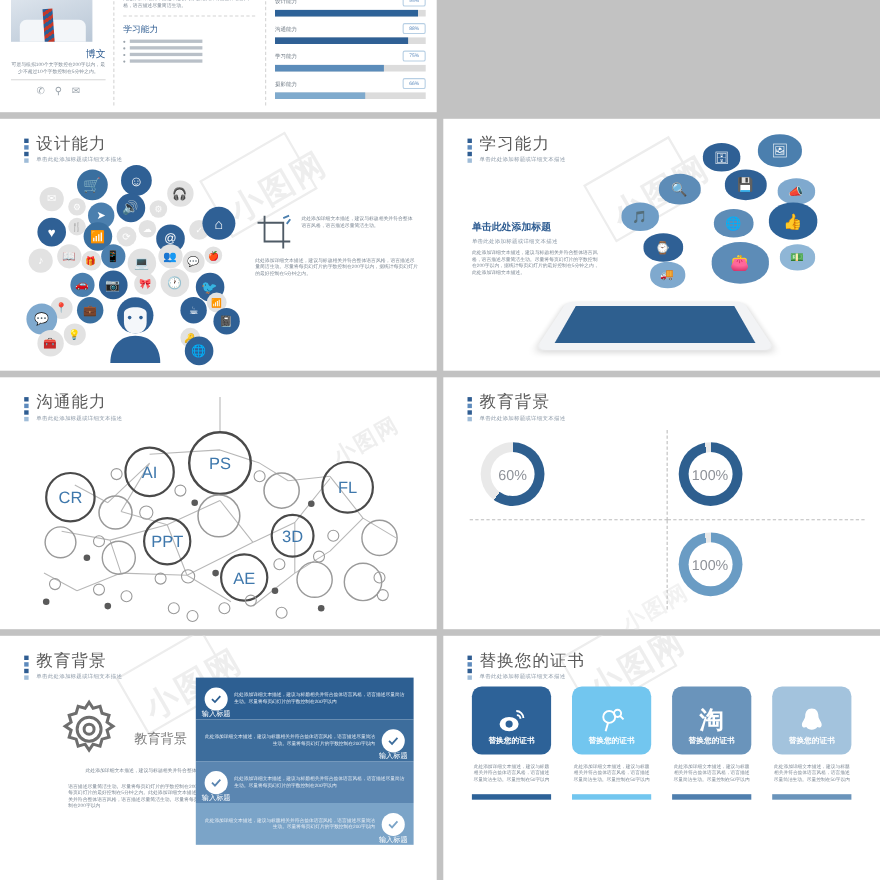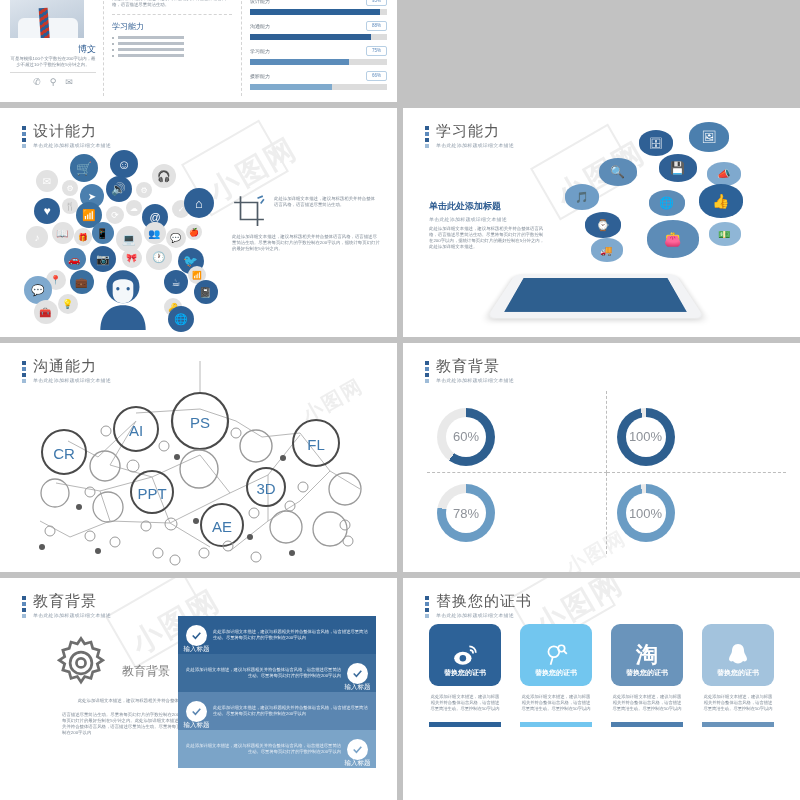--- a/index.html
+++ b/index.html
@@ -93,21 +93,21 @@
   .tablet i{position:absolute;left:12px;top:8px;right:12px;bottom:8px;
       background:#2e5f8f;display:block;}
   
   .net{position:absolute;left:0;top:18px;width:397px;height:205px;}
   .netlab{fill:#3f78ac;font-size:15px;font-family:"Liberation Sans",sans-serif;}
   
   .langgrid{position:absolute;left:24px;top:48px;right:14px;bottom:18px;
       display:grid;grid-template-columns:1fr 1fr;grid-template-rows:1fr 1fr;}
   .langcell{display:flex;gap:9px;align-items:center;padding:6px 10px;box-sizing:border-box;}
   .langcell.brd-r{border-right:1px dashed #bdbdbd;}
-  .langcell.brd-b{border-bottom:1px dashed #bdbdbd;align-items:flex-end;}
+  .langcell.brd-b{border-bottom:1px dashed #bdbdbd;}
   .donut{width:58px;height:58px;border-radius:50%;position:relative;flex:none;
       display:flex;align-items:center;justify-content:center;}
   .donut .hole{width:40px;height:40px;border-radius:50%;background:#fff;
       display:flex;align-items:center;justify-content:center;
       font-size:13px;color:#8e9299;}
   .langtxt h4{margin:0 0 3px;font-size:9px;color:#2f5d92;}
   
   .gear{position:absolute;left:52px;top:55px;}
   .gearlab{position:absolute;left:122px;top:85px;font-size:12px;color:#7d7d7d;}
   .edutext{position:absolute;left:62px;top:120px;width:150px;}
@@ -442,23 +442,20 @@
         <div class="donut" style="background:conic-gradient(#2e5f8f 0 60%,#e9e9e9 60% 100%)">
           <div class="hole">60%</div>
         </div>
       </div>
       <div class="langcell brd-b">
         <div class="donut" style="background:conic-gradient(#2e5f8f 0 97%,#e9e9e9 97% 100%)">
           <div class="hole">100%</div>
         </div>
       </div>
       <div class="langcell brd-r">
-        <div class="donut" style="background:conic-gradient(#6a9cc4 0 78%,#e9e9e9 78% 100%)">
-          <div class="hole">78%</div>
-        </div>
       </div>
       <div class="langcell">
         <div class="donut" style="background:conic-gradient(#6a9cc4 0 97%,#e9e9e9 97% 100%)">
           <div class="hole">100%</div>
         </div>
       </div>
     </div>
   </div>
 
   <div class="slide">

